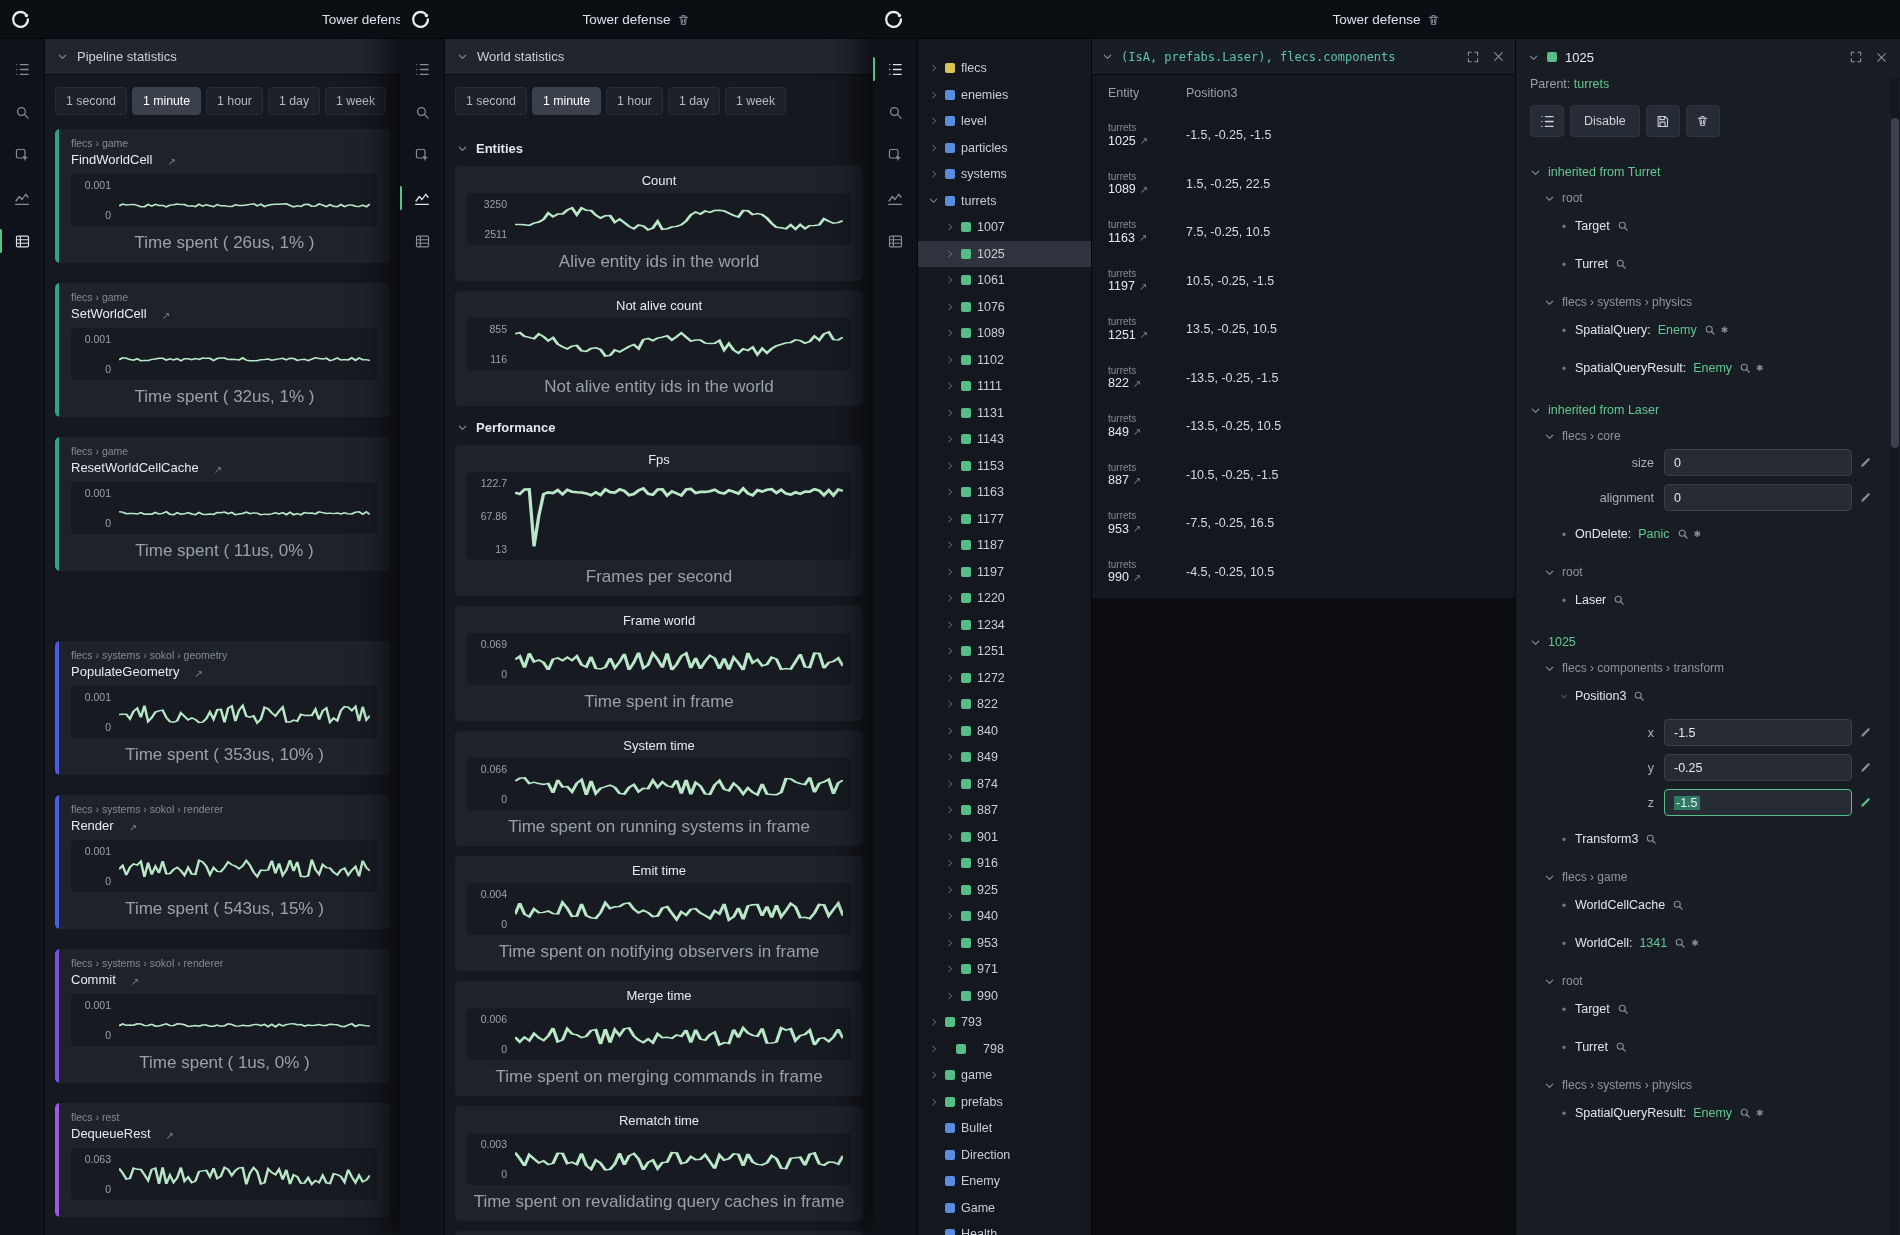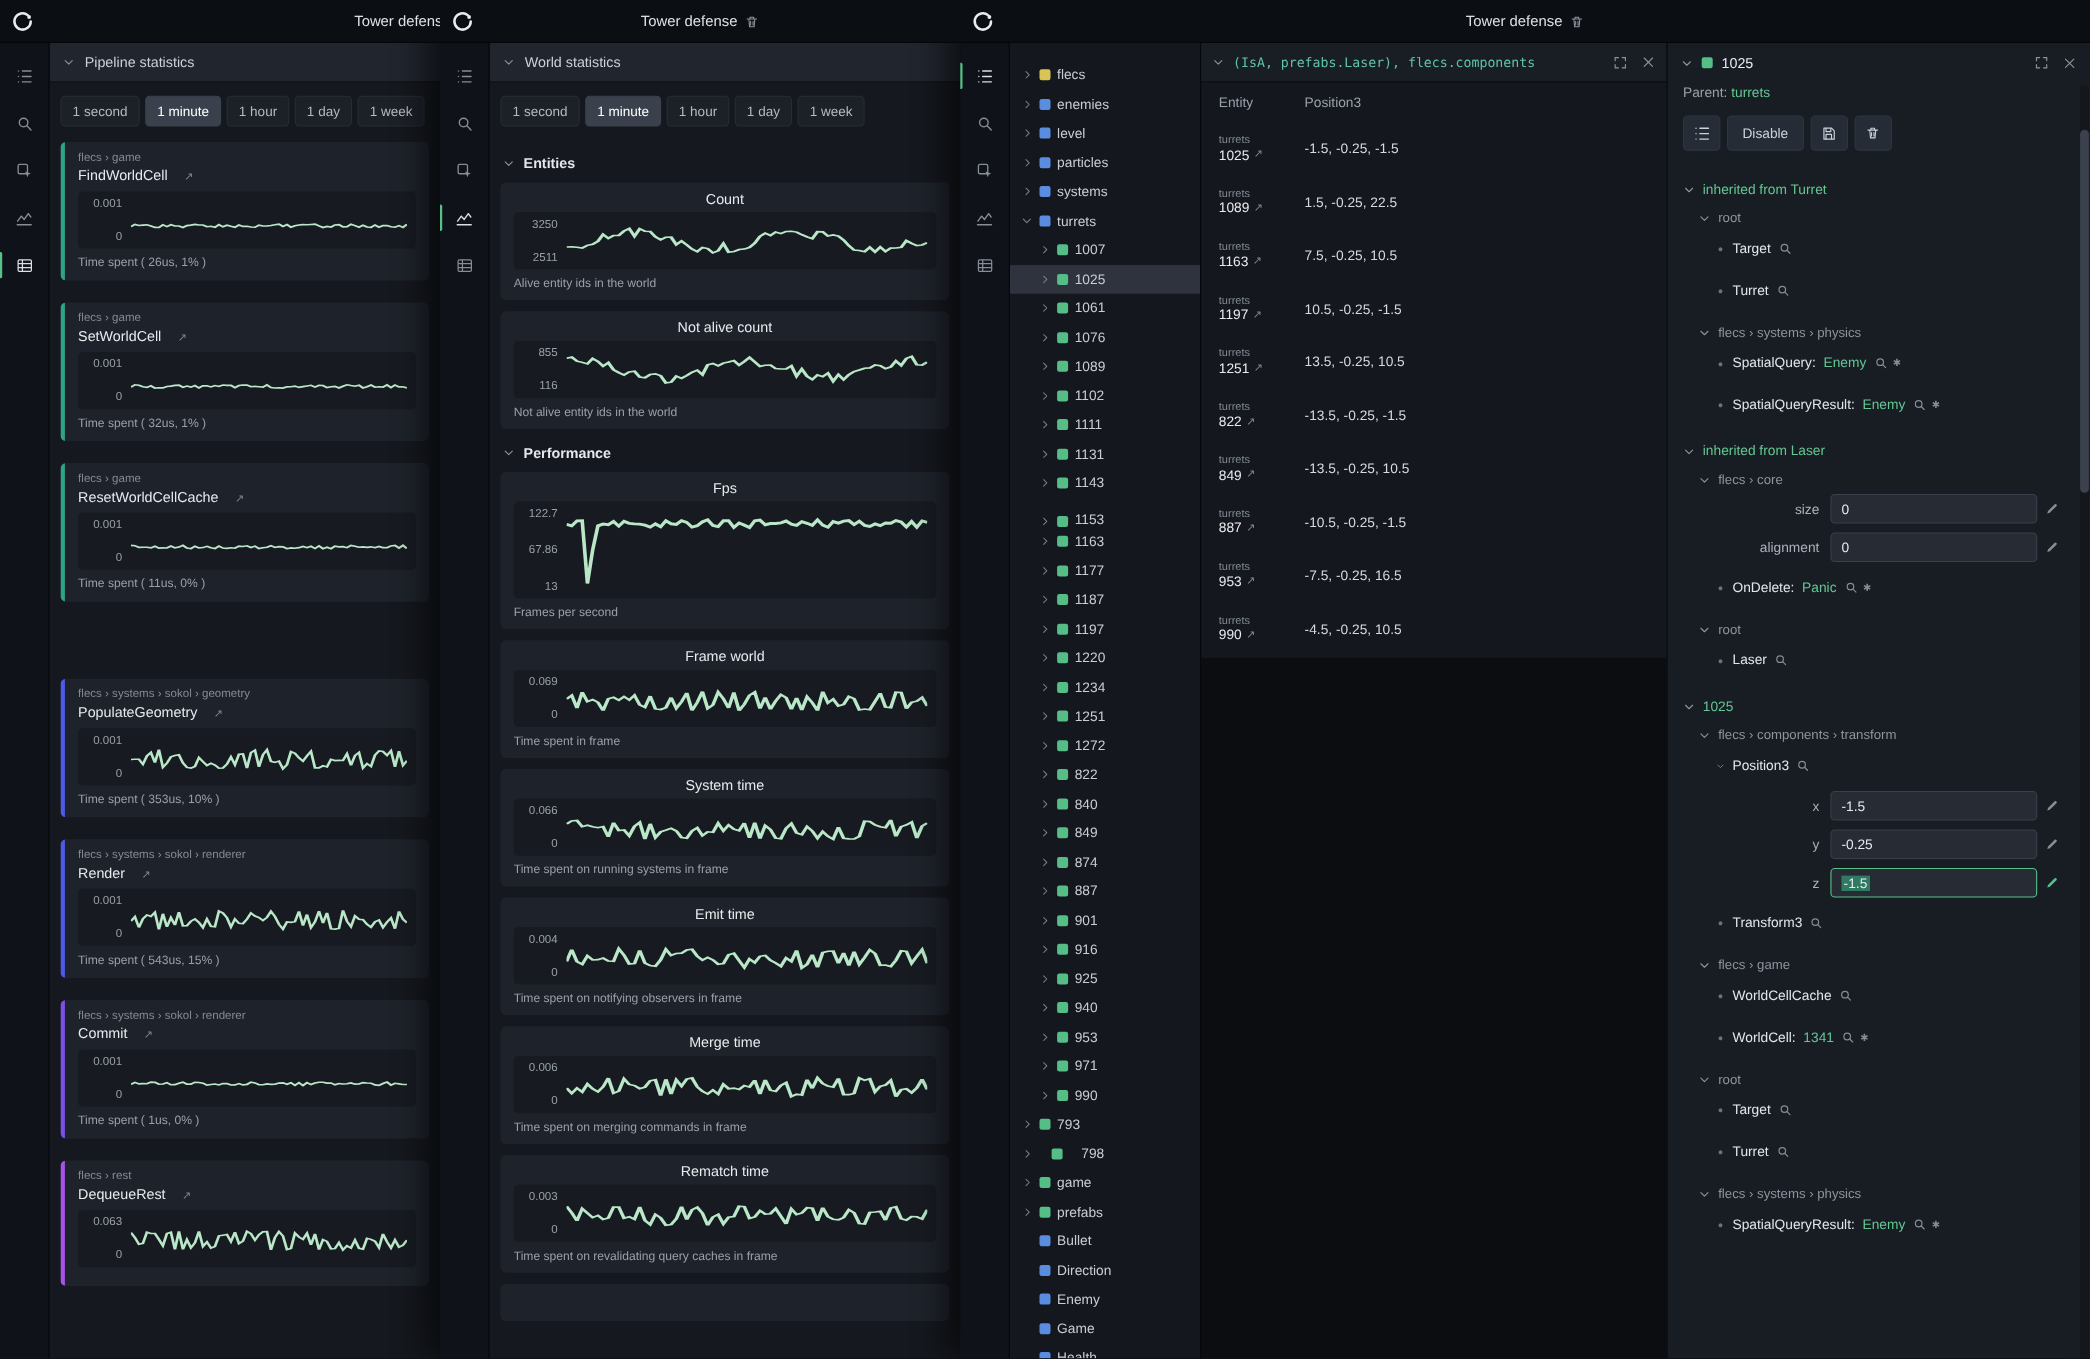--- a/index.html
+++ b/index.html
@@ -29,21 +29,21 @@
   .pcard{position:relative;background:#1e232b;border-radius:5px;margin-bottom:20px;padding:8px 12px 10px 16px;overflow:hidden}
   .pcard::before{content:'';position:absolute;left:0;top:0;bottom:0;width:4px;background:var(--accent)}
   .pcard.gap-before{margin-top:70px}
   .pcard-bc{font-size:10.5px;color:#828a94;margin-bottom:3px}
   .pcard-name{font-size:13px;color:#e8eaee;margin-bottom:7px;display:flex;gap:15px;align-items:flex-end}
   .ext{color:#7e868f;font-size:10px}
   .chartbox{display:flex;gap:8px;background:#171b21;border-radius:4px;padding:4px 8px 4px 6px;height:52px}
   .chartbox.tall{height:88px}
   .ylabels{display:flex;flex-direction:column;justify-content:space-between;align-items:flex-end;font-size:10.5px;color:#98a0aa;min-width:34px;padding:1px 0}
   .spark{flex:1;height:100%;min-width:0}
-  .cap{font-size:11px;color:#98a0aa;margin-top:7px;white-space:nowrap}
+  .cap{font-size:17px;color:#98a0aa;text-align:center;margin-top:7px;white-space:nowrap}
   
   .wsections{padding:2px 10px 0}
   .wsec{display:flex;align-items:center;gap:8px;font-size:13px;font-weight:bold;color:#e4e7eb;margin:14px 2px 10px;cursor:pointer}
   .wcard{background:#1e232b;border-radius:5px;margin-bottom:10px;padding:7px 12px 9px}
   .wcard-title{text-align:center;font-size:13px;color:#e8eaee;margin-bottom:5px}
   .wcard.partial{height:34px;margin-bottom:0}
   
   .tree{position:absolute;top:39px;left:45px;width:173px;bottom:0;background:#14181e;overflow:hidden;padding-top:16px}
   .tree-row{height:26.5px;display:flex;align-items:center;gap:6px;font-size:12.5px;color:#c9ced5;cursor:pointer;padding-right:4px}
   .tree-row.selected{background:#2e333d}
@@ -647,21 +647,21 @@
       </div>
       <div class="tree-row" style="padding-left: 26px; align-items: center;">
         <span class="tarrow">
           <svg width="10" height="10" viewBox="0 0 24 24" fill="none" stroke="currentColor" stroke-width="2.2" stroke-linecap="round" stroke-linejoin="round">
             <path d="M9 5l7 7-7 7"></path>
           </svg>
         </span>
         <span class="sq green"></span>
         <span class="tlabel">1143</span>
       </div>
-      <div class="tree-row" style="padding-left: 26px; align-items: flex-end;">
+      <div class="tree-row" style="padding-left: 26px;">
         <span class="tarrow">
           <svg width="10" height="10" viewBox="0 0 24 24" fill="none" stroke="currentColor" stroke-width="2.2" stroke-linecap="round" stroke-linejoin="round">
             <path d="M9 5l7 7-7 7"></path>
           </svg>
         </span>
         <span class="sq green"></span>
         <span class="tlabel">1153</span>
       </div>
       <div class="tree-row" style="padding-left: 26px;">
         <span class="tarrow">

